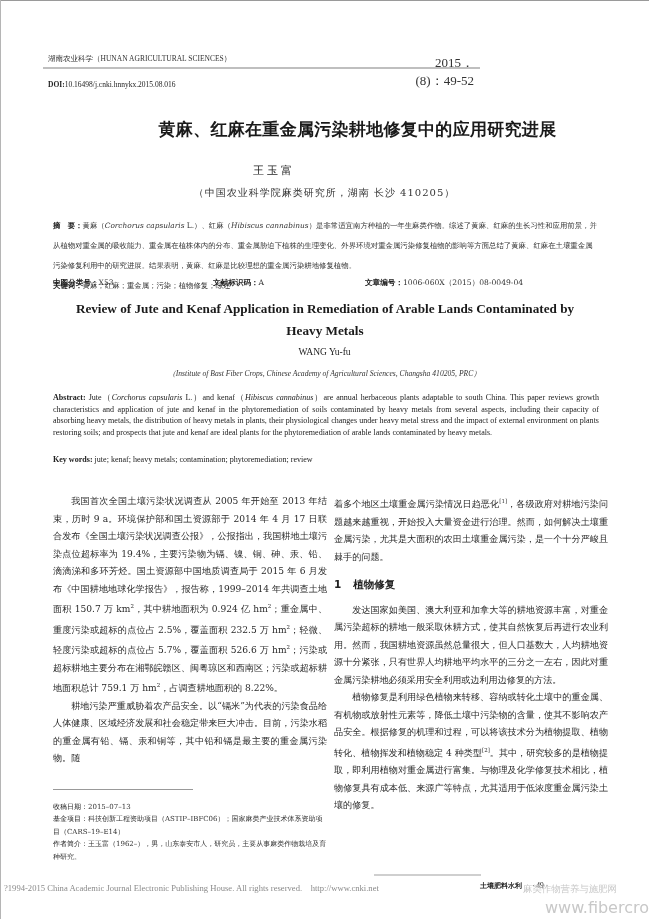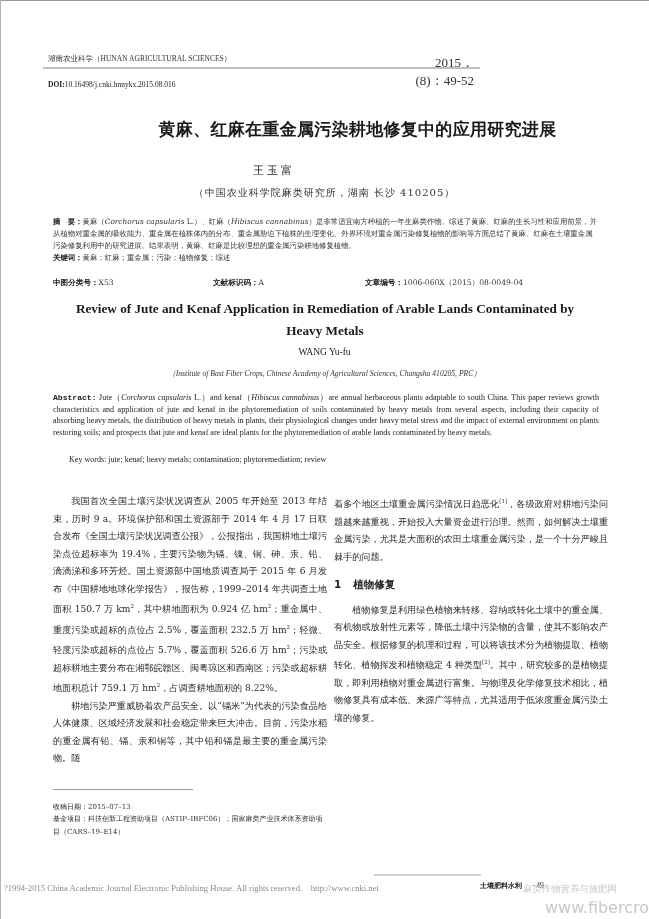--- a/index.html
+++ b/index.html
@@ -18,34 +18,34 @@
   .issue-r { position: absolute; left: 410px; top: 54px; width: 64px; text-align: right; }
   .head-rule { position: absolute; left: 43px; top: 67px; width: 437px; height: 2px; background: #bfbfbf; }
   .doi { position: absolute; left: 48px; top: 80px; font-size: 7.5px; font-family: "Liberation Serif", serif; color: #222; }
   .doi b { font-weight: bold; }
   .cn-title {
     position: absolute; left: 0; width: 649px; top: 118px; text-align: center;
     font-family: "DejaVu Sans", sans-serif; font-size: 17px; font-weight: bold; letter-spacing: 0.3px; color: #1a1a1a; margin-left: 33px;
   }
   .cn-author { position: absolute; left: 0; width: 548px; top: 163px; text-align: center; font-size: 11px; color: #222; letter-spacing: 3px; }
   .cn-affil { position: absolute; left: 0; width: 649px; top: 186px; text-align: center; font-size: 10px; color: #333; letter-spacing: 1px; }
-  .cn-abstract { position: absolute; left: 53px; top: 216px; width: 544px; font-size: 7.4px; line-height: 12px; color: #333; }
+  .cn-abstract { position: absolute; left: 53px; top: 216px; width: 544px; font-size: 7.4px; line-height: 20px; color: #333; }
   .cn-abstract .lbl { font-family: "DejaVu Sans", sans-serif; font-weight: bold; color: #222; }
   .meta-row { position: absolute; top: 278px; font-size: 7.6px; color: #333; }
   .meta-row .lbl { font-family: "DejaVu Sans", sans-serif; font-weight: bold; color: #222; }
   .en-title {
     position: absolute; left: 60px; top: 298px; width: 530px; text-align: center;
     font-family: "Liberation Serif", serif; font-weight: bold; font-size: 13.2px; line-height: 22px; color: #1a1a1a;
   }
   .en-author { position: absolute; left: 0; width: 649px; top: 347px; text-align: center; font-family: "Liberation Serif", serif; font-size: 9.5px; color: #222; }
   .en-affil { position: absolute; left: 0; width: 649px; top: 369px; text-align: center; font-family: "Liberation Serif", serif; font-style: italic; font-size: 7.6px; color: #333; }
   .en-abstract { position: absolute; left: 53px; top: 392px; width: 546px; font-family: "Liberation Serif", serif; font-size: 8.05px; line-height: 11.6px; color: #222; text-align: justify; }
-  .en-abstract .lbl { font-weight: bold; font-family: Liberation Mono, monospace; }
+  .en-abstract .lbl { font-weight: bold; }
   .en-keywords { position: absolute; left: 53px; top: 455px; width: 546px; font-family: "Liberation Serif", serif; font-size: 8.05px; color: #222; }
-  .en-keywords .lbl { font-weight: normal; margin-left: 16px; }
+  .en-keywords .lbl { font-weight: bold; }
   .col { position: absolute; top: 493px; width: 274px; font-size: 9.1px; line-height: 17.5px; color: #2a2a2a; text-align: justify; }
   .col-left { left: 53px; }
   .col-right { left: 334px; }
   .col p { margin: 0; text-indent: 2em; }
   .col p.noindent { text-indent: 0; }
   .col h2 { margin: 10px 0 8px 0; font-family: "DejaVu Sans", sans-serif; font-size: 10.5px; font-weight: bold; color: #222; }
   .col h2 .num { margin-right: 12px; }
   sup { font-size: 5.5px; }
   .foot-rule { position: absolute; left: 53px; top: 789px; width: 140px; height: 1px; background: #999; }
   .footnotes { position: absolute; left: 53px; top: 801px; width: 274px; font-size: 7px; line-height: 12.4px; color: #333; }
@@ -91,27 +91,29 @@
 <div class="en-keywords"><span class="lbl">Key words:</span><span> jute; kenaf; heavy metals; contamination; phytoremediation; review</span></div>
 
 <div class="col col-left">
   <p><span>我国首次全国土壤污染状况调查从 2005 年开始至 2013 年结束，历时 9 a。环境保护部和国土资源部于 2014 年 4 月 17 日联合发布《全国土壤污染状况调查公报》，公报指出，我国耕地土壤污染点位超标率为 19.4%，主要污染物为镉、镍、铜、砷、汞、铅、滴滴涕和多环芳烃。国土资源部中国地质调查局于 2015 年 6 月发布《中国耕地地球化学报告》，报告称，1999–2014 年共调查土地面积 150.7 万 km</span><sup>2</sup><span>，其中耕地面积为 0.924 亿 hm</span><sup>2</sup><span>；重金属中、重度污染或超标的点位占 2.5%，覆盖面积 232.5 万 hm</span><sup>2</sup><span>；轻微、轻度污染或超标的点位占 5.7%，覆盖面积 526.6 万 hm</span><sup>2</sup><span>；污染或超标耕地主要分布在湘鄂皖赣区、闽粤琼区和西南区；污染或超标耕地面积总计 759.1 万 hm</span><sup>2</sup><span>，占调查耕地面积的 8.22%。</span></p>
   <p>耕地污染严重威胁着农产品安全。以“镉米”为代表的污染食品给人体健康、区域经济发展和社会稳定带来巨大冲击。目前，污染水稻的重金属有铅、镉、汞和铜等，其中铅和镉是最主要的重金属污染物。随</p>
 </div>
 
 <div class="col col-right">
   <p class="noindent"><span>着多个地区土壤重金属污染情况日趋恶化</span><sup>[1]</sup><span>，各级政府对耕地污染问题越来越重视，开始投入大量资金进行治理。然而，如何解决土壤重金属污染，尤其是大面积的农田土壤重金属污染，是一个十分严峻且棘手的问题。</span></p>
   <h2><span class="num">1</span><span>植物修复</span></h2>
+  <p>发达国家如美国、澳大利亚和加拿大等的耕地资源丰富，对重金属污染超标的耕地一般采取休耕方式，使其自然恢复后再进行农业利用。然而，我国耕地资源虽然总量很大，但人口基数大，人均耕地资源十分紧张，只有世界人均耕地平均水平的三分之一左右，因此对重金属污染耕地必须采用安全利用或边利用边修复的方法。</p>
   <p><span>植物修复是利用绿色植物来转移、容纳或转化土壤中的重金属、有机物或放射性元素等，降低土壤中污染物的含量，使其不影响农产品安全。根据修复的机理和过程，可以将该技术分为植物提取、植物转化、植物挥发和植物稳定 4 种类型</span><sup>[2]</sup><span>。其中，研究较多的是植物提取，即利用植物对重金属进行富集。与物理及化学修复技术相比，植物修复具有成本低、来源广等特点，尤其适用于低浓度重金属污染土壤的修复。</span></p>
 </div>
 
 <div class="foot-rule"></div>
 <div class="footnotes">
   <div><span class="lbl">收稿日期：</span><span>2015–07–13</span></div>
   <div><span class="lbl">基金项目：</span><span>科技创新工程资助项目（ASTIP–IBFC06）；国家麻类产业技术体系资助项目（CARS–19–E14）</span></div>
+  <div><span class="lbl">作者简介：</span><span>王玉富（1962–），男，山东泰安市人，研究员，主要从事麻类作物栽培及育种研究。</span></div>
 </div>
 
 <div class="page-rule"></div>
 <div class="copyright">?1994-2015 China Academic Journal Electronic Publishing House. All rights reserved.　http://www.cnki.net</div>
 <div class="page-mark">土壤肥料水利</div>
 <div class="page-num">· 49 ·</div>
 <div class="watermark1">麻类作物营养与施肥网</div>
 <div class="watermark2">www.fibercrops.com</div>
 
 </body></html>

